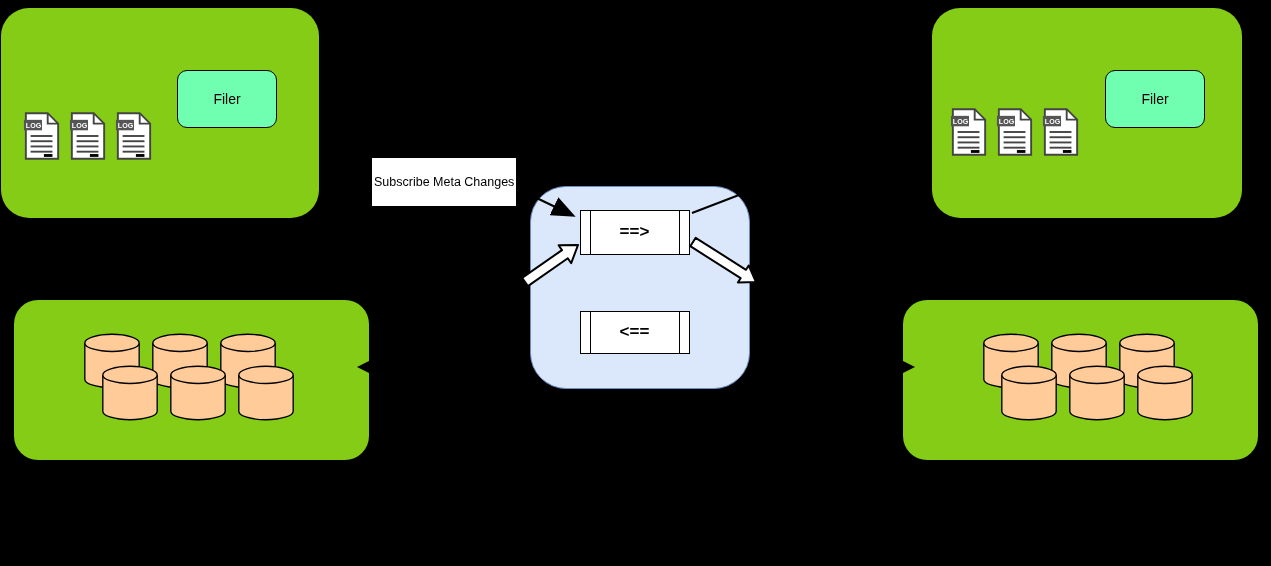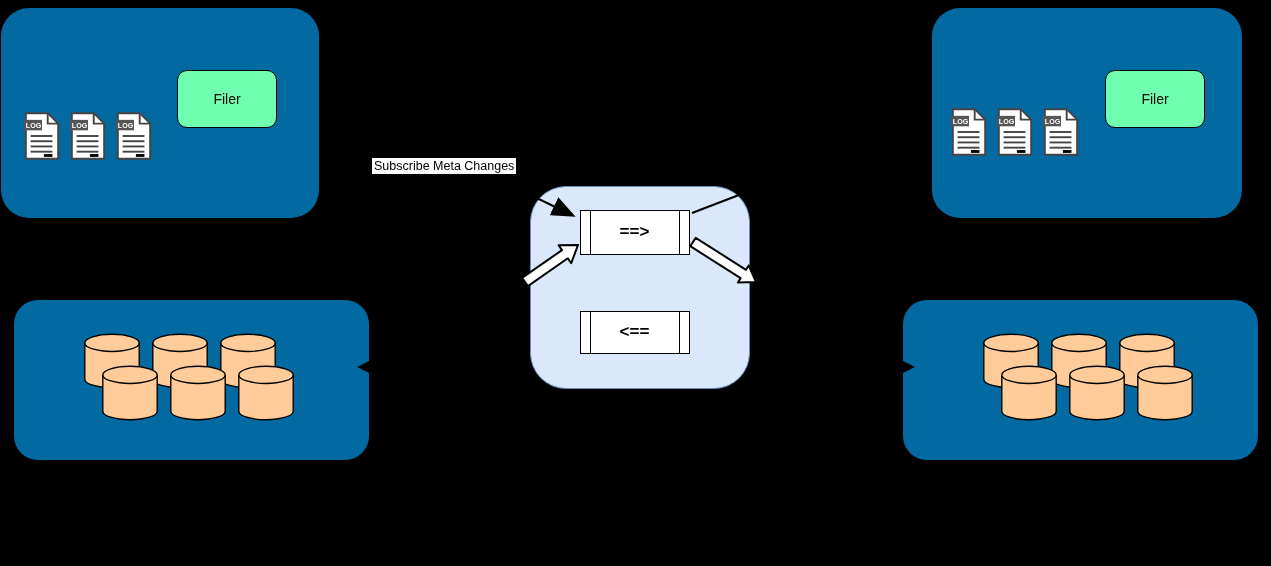--- a/index.html
+++ b/index.html
@@ -1,31 +1,31 @@
 <!DOCTYPE html>
 <html><head>
 <meta charset="utf-8">
 <style>
   html,body{margin:0;padding:0;background:#000;}
   body{font-family:"Liberation Sans", sans-serif;}
   .canvas{position:relative;width:1271px;height:566px;background:#000;overflow:hidden;}
-  .cluster{position:absolute;background:#0369a1;border-radius:28px;}
+  .cluster{position:absolute;background:#84cc16;border-radius:28px;}
   .filer{position:absolute;background:#70ffb0;border:1.5px solid #000;border-radius:10px;
          display:flex;align-items:center;justify-content:center;font-size:14px;color:#000;
          box-sizing:border-box;}
   .icon-abs{position:absolute;}
   .syncbox{position:absolute;left:530px;top:186px;width:220px;height:203px;background:#dbe8fb;
            border:1.5px solid #6c8ebf;border-radius:36px;box-sizing:border-box;}
   .queue{position:absolute;background:#fff;border:1.5px solid #000;box-sizing:border-box;
          display:flex;align-items:center;justify-content:center;font-weight:bold;font-size:17px;color:#000;}
   .queue .bar{position:absolute;top:0;bottom:0;width:0;border-left:1.5px solid #000;}
   .bar.l{left:9px}
   .bar.r{right:9px}
   .note{position:absolute;left:372px;top:158px;background:#fff;color:#000;font-size:12.5px;
-        line-height:16px;padding:0 2px;white-space:nowrap;}
+        line-height:16px;padding:16px 2px;white-space:nowrap;}
   .overlay{position:absolute;left:0;top:0;z-index:10;pointer-events:none;}
 </style>
 </head>
 <body>
 
 <div class="canvas">
 
   <svg width="0" height="0" style="position:absolute">
     <defs>
       <symbol id="sym-log" viewBox="0 0 40 50">

